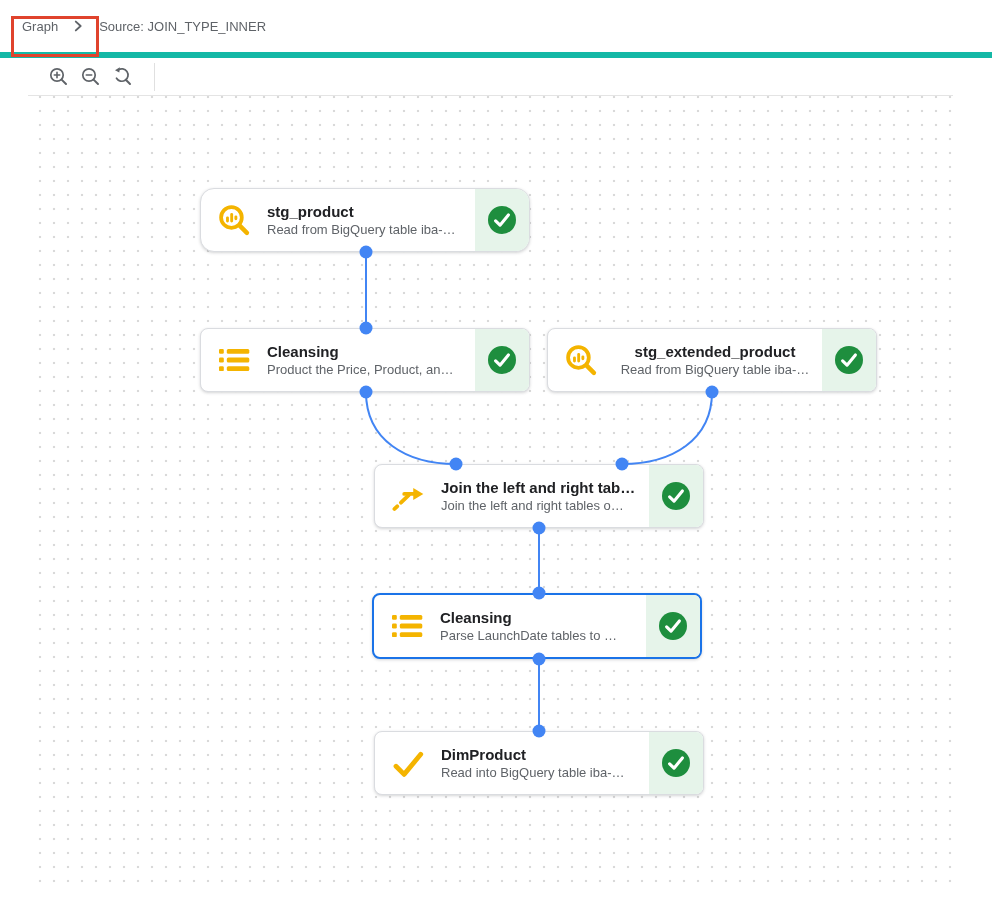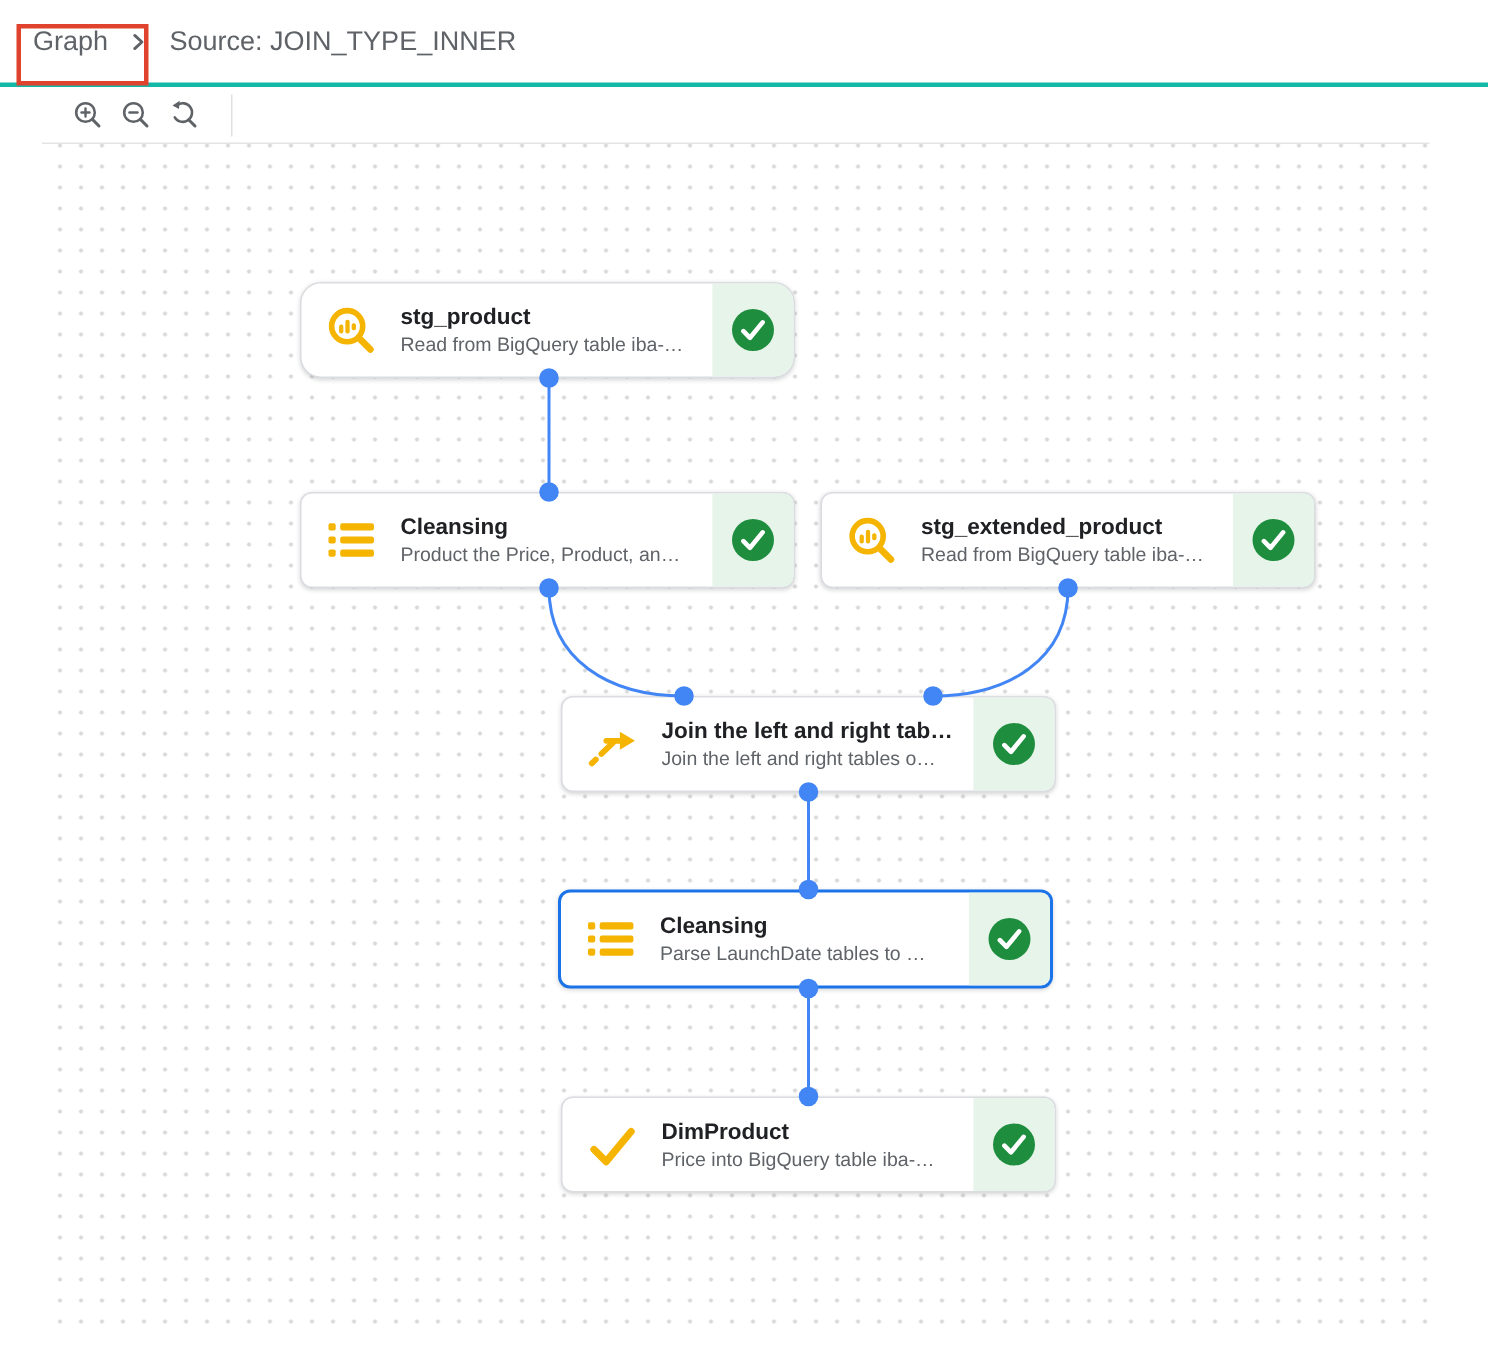--- a/index.html
+++ b/index.html
@@ -11,23 +11,23 @@
     position: relative;
     overflow: hidden;
   }
 
   
   .breadcrumb-bar {
     height: 58px;
     display: flex;
     align-items: center;
     padding-left: 22px;
-    border-bottom: 3px solid #14b8a6;
+    border-bottom: 6px solid #14b8a6;
     position: relative;
-    font-size: 18px;
+    font-size: 13px;
     color: #5f6368;
   }
   .crumb { white-space: nowrap; }
   .crumb-chevron { margin: 0 14px 0 13px; display: flex; align-items: center; }
   .annotation-box {
     position: absolute;
     left: 11px; top: 16px;
     width: 88px; height: 41px;
     border: 3px solid #e0432d;
     pointer-events: none;
@@ -99,21 +99,21 @@
   }
   .node-status {
     flex: 0 0 54px;
     align-self: stretch;
     background: #e6f4ea;
     display: flex; align-items: center; justify-content: center;
   }
 
   .n1 { left: 172px; top:  92px; border-radius: 14px; }
   .n2 { left: 172px; top: 232px; }
-  .n3 { left: 519px; top: 232px; }
+  .n3 { left: 519px; top: 232px; text-align: center; }
   .n4 { left: 346px; top: 368px; align-items: center; }
   .n5 { left: 344px; top: 497px; }
   .n6 { left: 346px; top: 635px; }
 
   
   .edges-svg {
     position: absolute; left: 0; top: 0;
     width: 925px; height: 792px;
     z-index: 3;
     pointer-events: none;
@@ -274,21 +274,21 @@
   </div>
 
   <div class="node n6">
     <div class="node-icon">
       <svg width="36" height="36" viewBox="0 0 24 24">
         <path d="M4,14.2 L9.4,19.6 L20.5,6.2" stroke="#f4b400" stroke-width="3.2" fill="none" stroke-linecap="round" stroke-linejoin="round"></path>
       </svg>
     </div>
     <div class="node-text">
       <div class="node-title">DimProduct</div>
-      <div class="node-sub">Price into BigQuery table iba-…</div>
+      <div class="node-sub">Read into BigQuery table iba-…</div>
     </div>
     <div class="node-status">
       <svg width="30" height="30" viewBox="0 0 30 30">
         <circle cx="15" cy="15" r="14" fill="#1e8e3e"></circle>
         <path d="M8.6,15.8 L13,20.2 L21.4,9.9" stroke="#fff" stroke-width="3.1" fill="none" stroke-linecap="round" stroke-linejoin="round"></path>
       </svg>
     </div>
   </div>
 
   <svg class="edges-svg">

